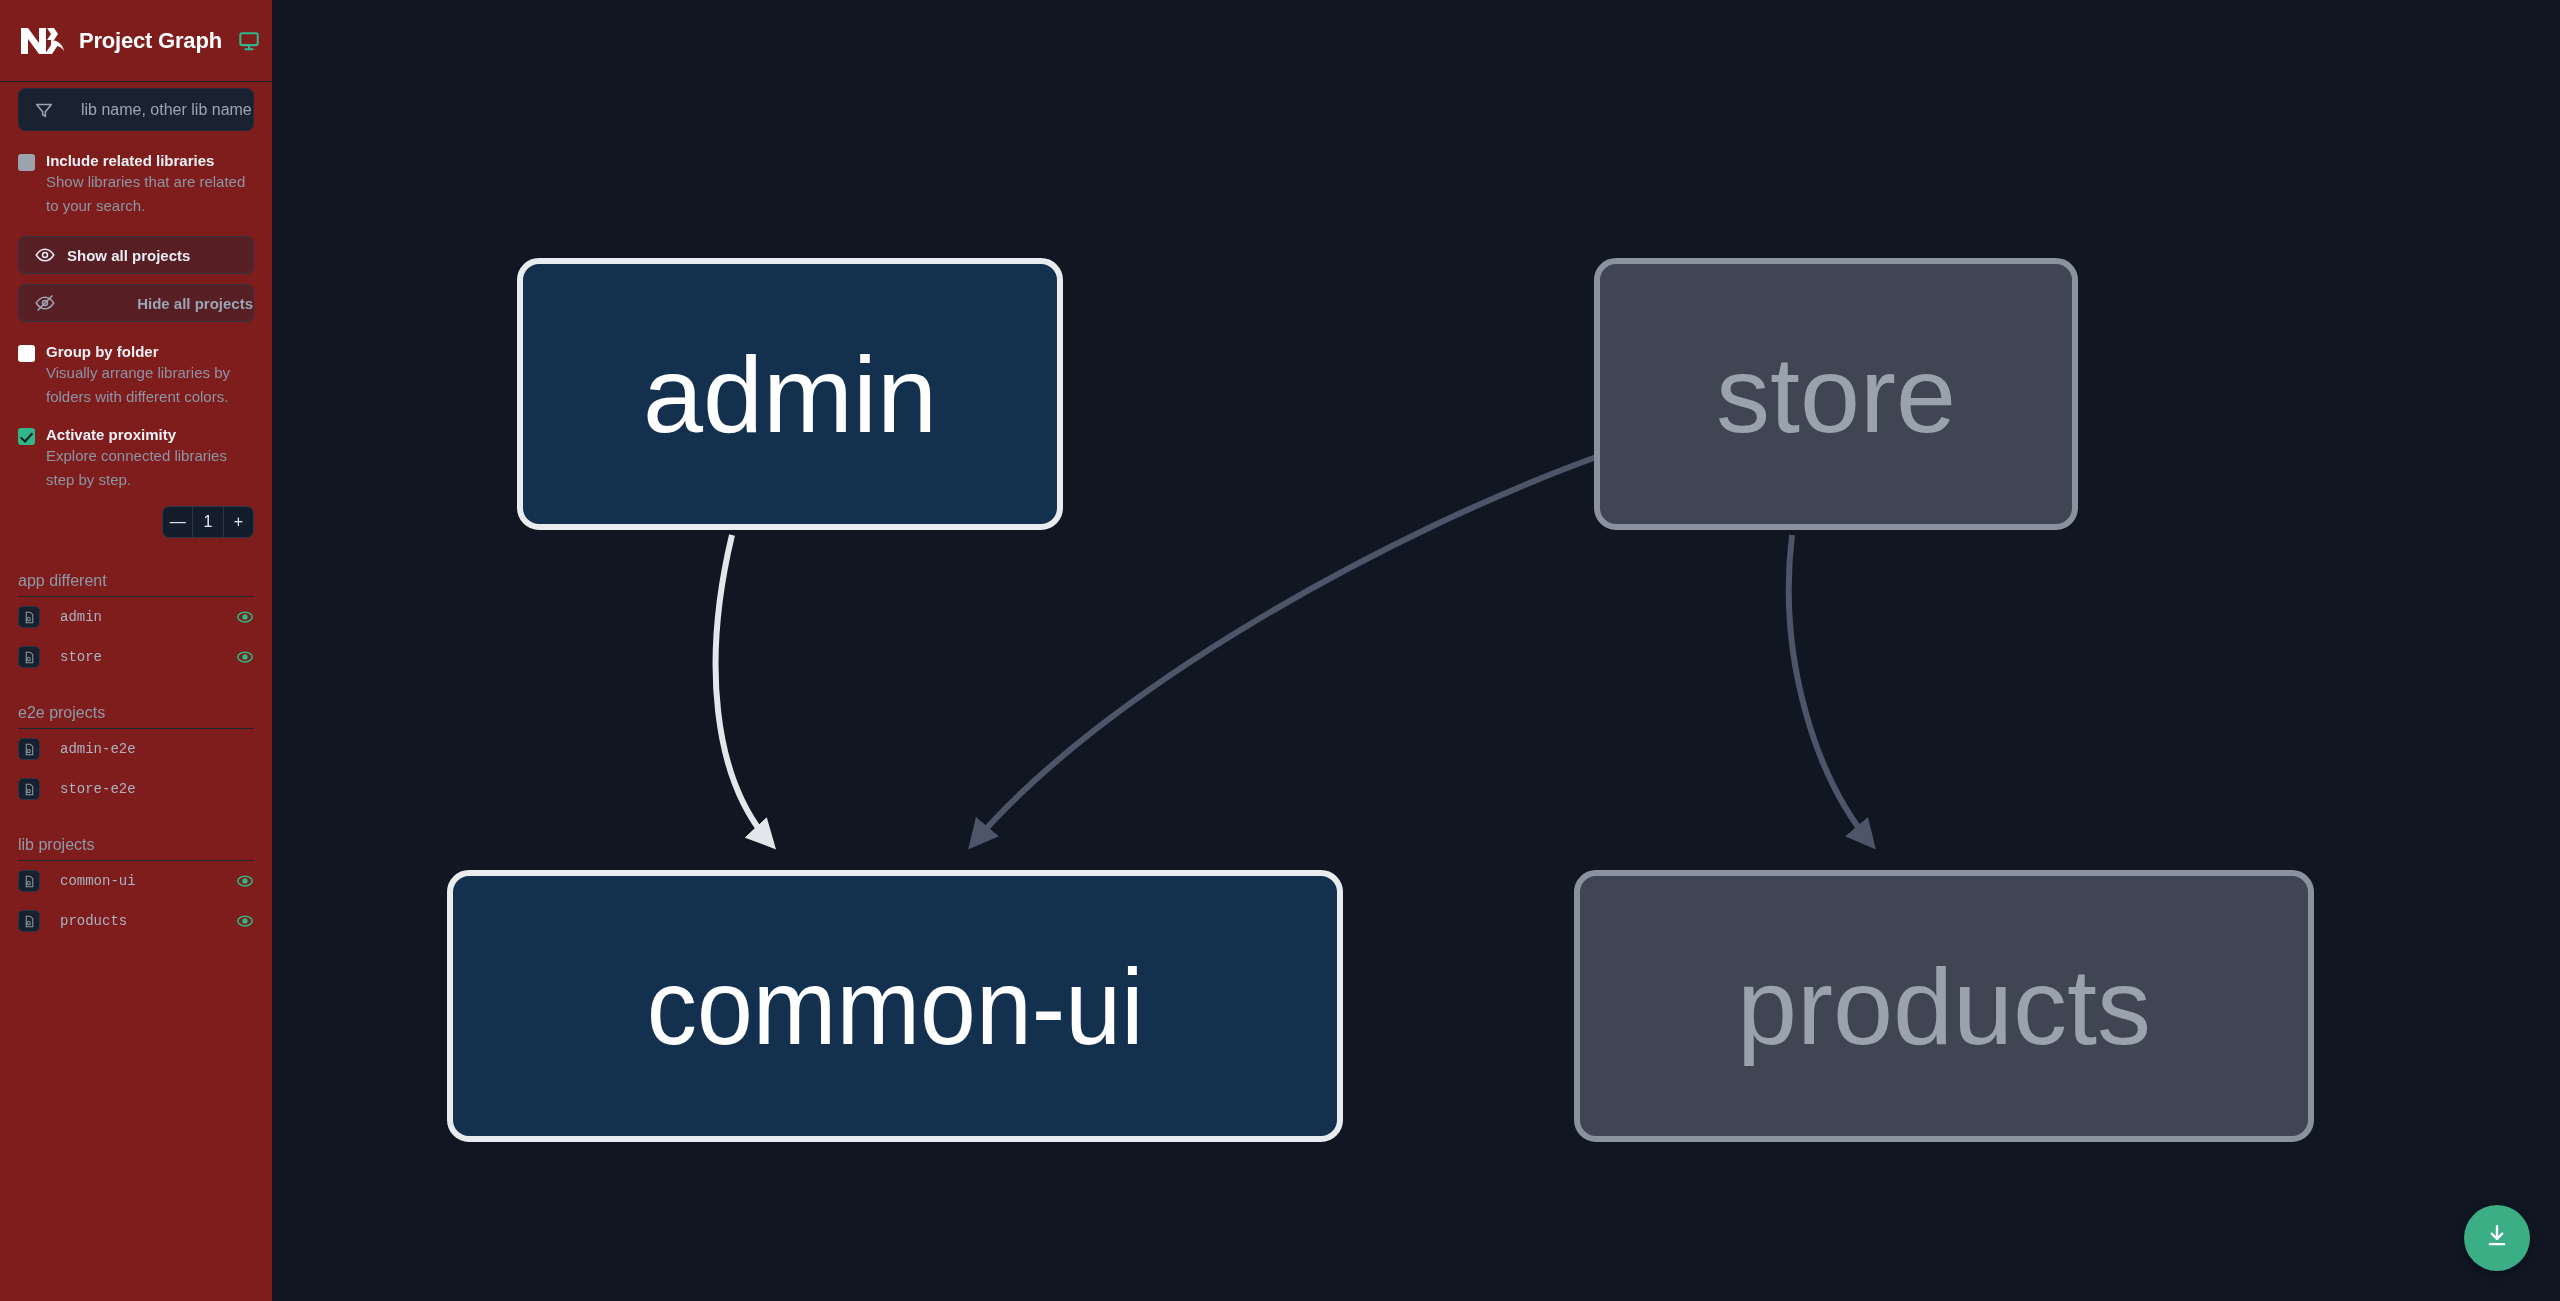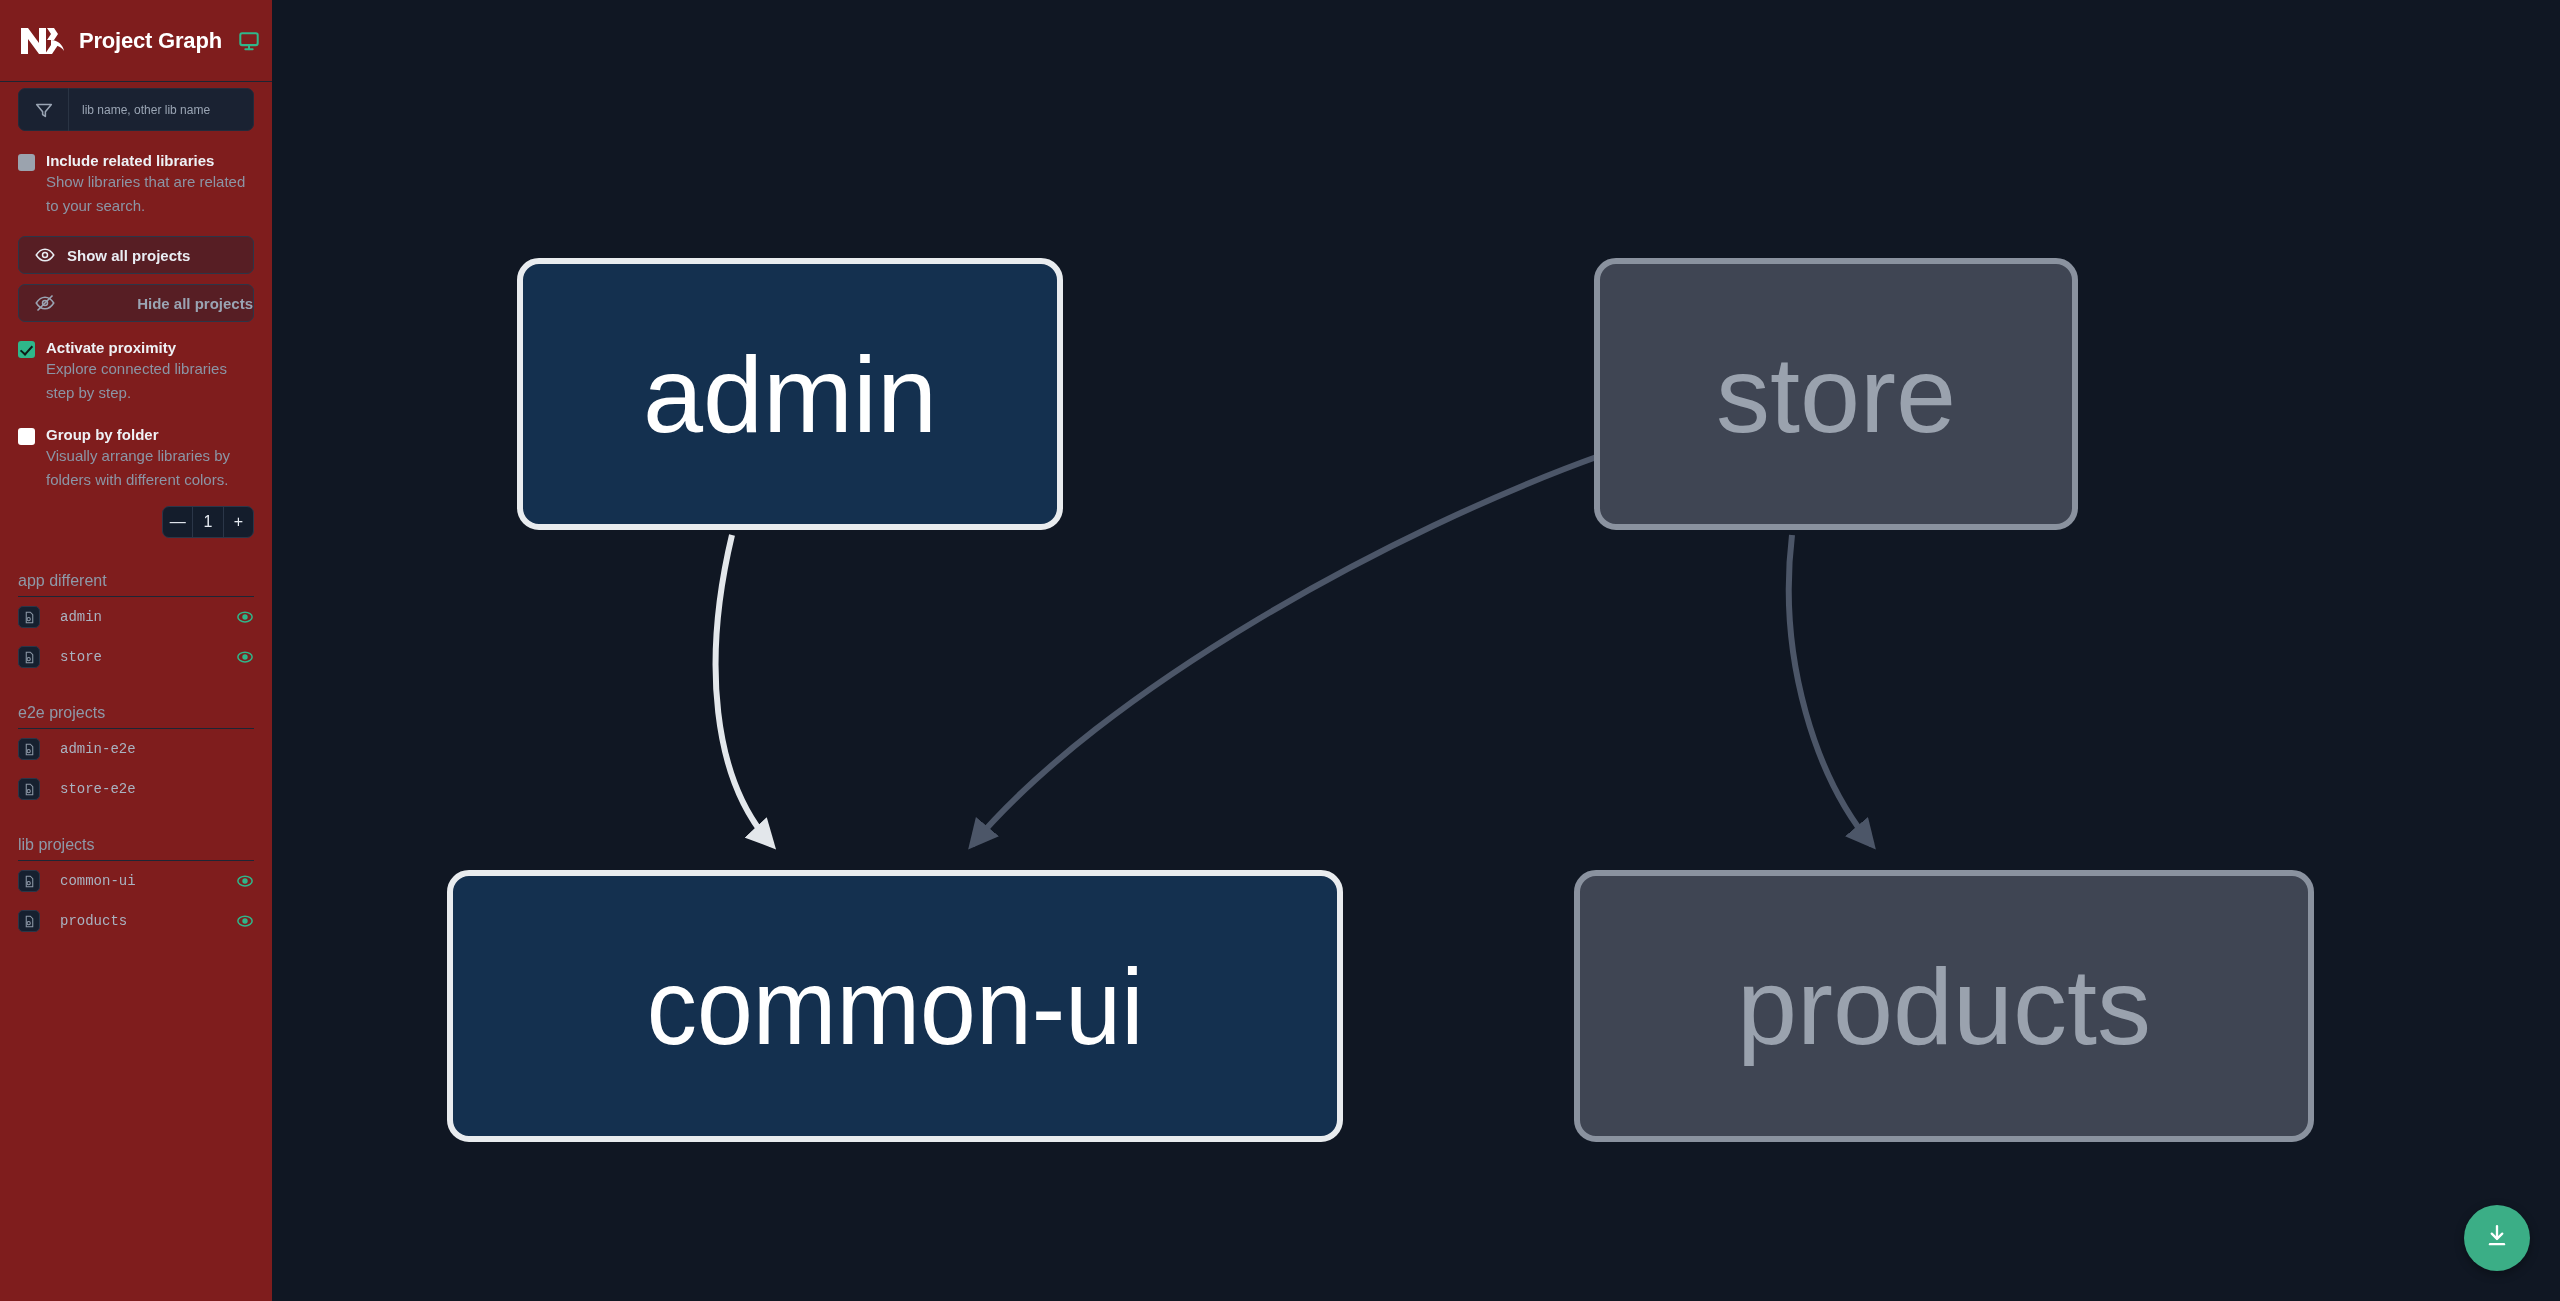--- a/index.html
+++ b/index.html
@@ -56,21 +56,21 @@
     height: 43px;
     background: #1a2232;
     border-radius: 7px;
     display: flex; align-items: center;
     border: 1px solid #222b3b;
   }
   .sb-search .filter-icon { width: 22px; height: 22px; margin: 0 13px 0 14px; flex: 0 0 22px; }
   .sb-search .divider { width: 1px; height: 43px; background: #2a3444; }
   .sb-search input {
     flex: 1; background: transparent; border: none; outline: none;
-    color: #e7ebf1; font-size: 12px; padding: 0 0 0 13px;
+    color: #e7ebf1; font-size: 16px; padding: 0 0 0 13px;
     font-family: "Liberation Sans", sans-serif;
   }
   .sb-search input::placeholder { color: #9aa5b4; }
 
   .chk-row { display: flex; padding: 20px 18px 0 18px; }
   .chk-row.tight { padding-top: 16px; }
   .chk-box {
     width: 17px; height: 17px; flex: 0 0 17px; margin-top: 3px; margin-right: 11px;
     border-radius: 3px;
   }
@@ -235,33 +235,33 @@
       <span class="bicon">
         <svg viewBox="0 0 24 24" width="20" height="20" fill="none" stroke="#9aa4b3" stroke-width="1.8">
           <path d="M1.5 12 S6 5 12 5 s10.5 7 10.5 7 -4.5 7 -10.5 7 S1.5 12 1.5 12z"></path>
           <circle cx="12" cy="12" r="3"></circle>
           <line x1="3" y1="21" x2="21" y2="3" stroke-width="2"></line>
         </svg>
       </span>
       <span>Hide all projects</span>
     </div>
 
+    <div class="chk-row">
+      <span class="chk-box white"></span>
+      <span class="chk-text">
+        <span class="chk-label">Group by folder</span><br>
+        <span class="chk-desc">Visually arrange libraries by folders with different colors.</span>
+      </span>
+    </div>
+
     <div class="chk-row tight">
       <span class="chk-box green"></span>
       <span class="chk-text">
         <span class="chk-label">Activate proximity</span><br>
         <span class="chk-desc">Explore connected libraries step by step.</span>
-      </span>
-    </div>
-
-    <div class="chk-row">
-      <span class="chk-box white"></span>
-      <span class="chk-text">
-        <span class="chk-label">Group by folder</span><br>
-        <span class="chk-desc">Visually arrange libraries by folders with different colors.</span>
       </span>
     </div>
 
     <div class="stepper">
       <div>—</div>
       <div class="sep"></div>
       <div>1</div>
       <div class="sep"></div>
       <div>+</div>
     </div>

